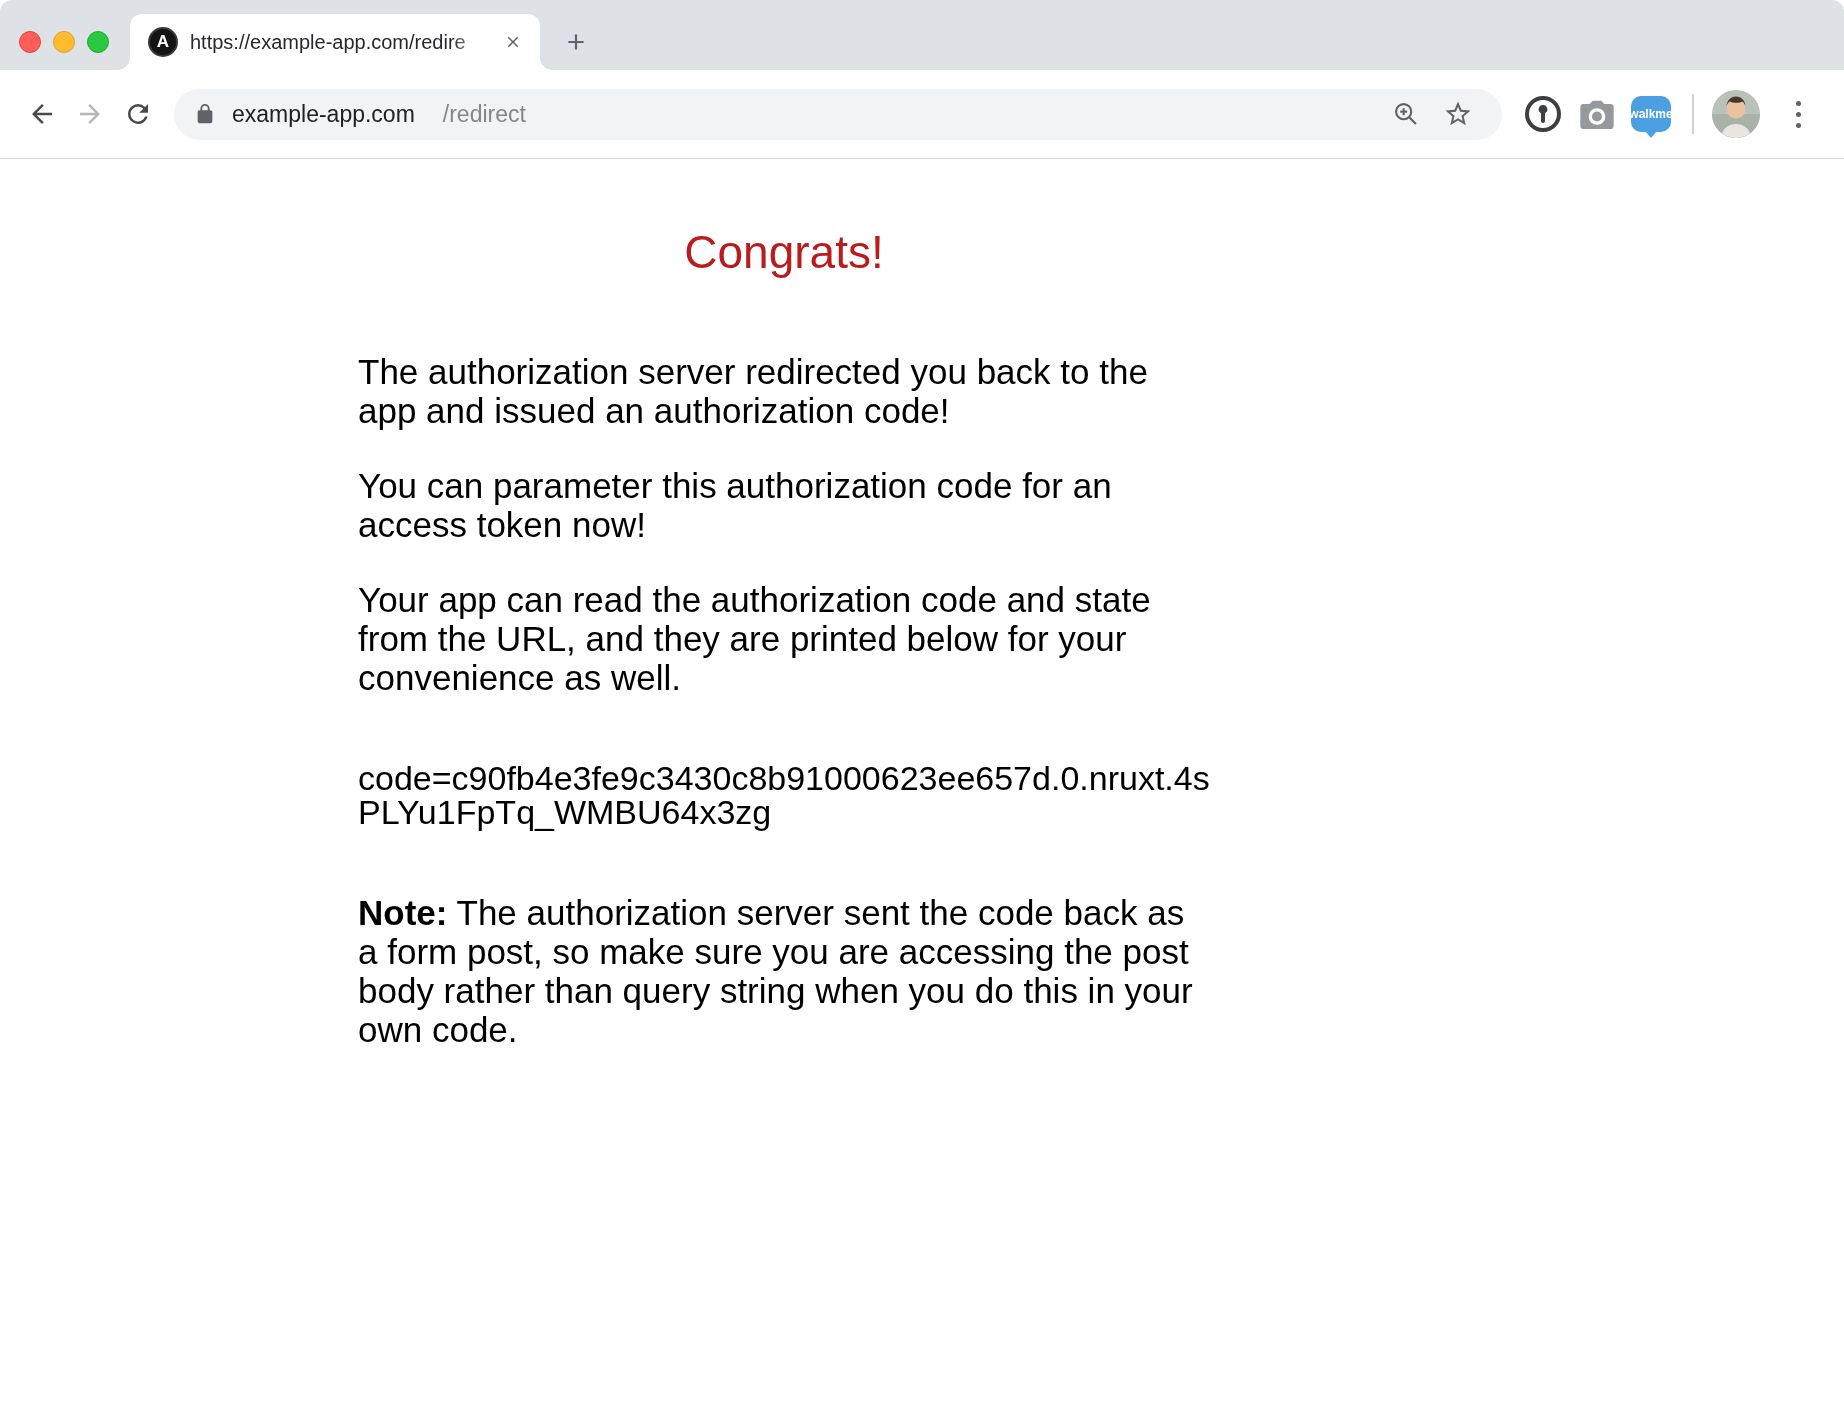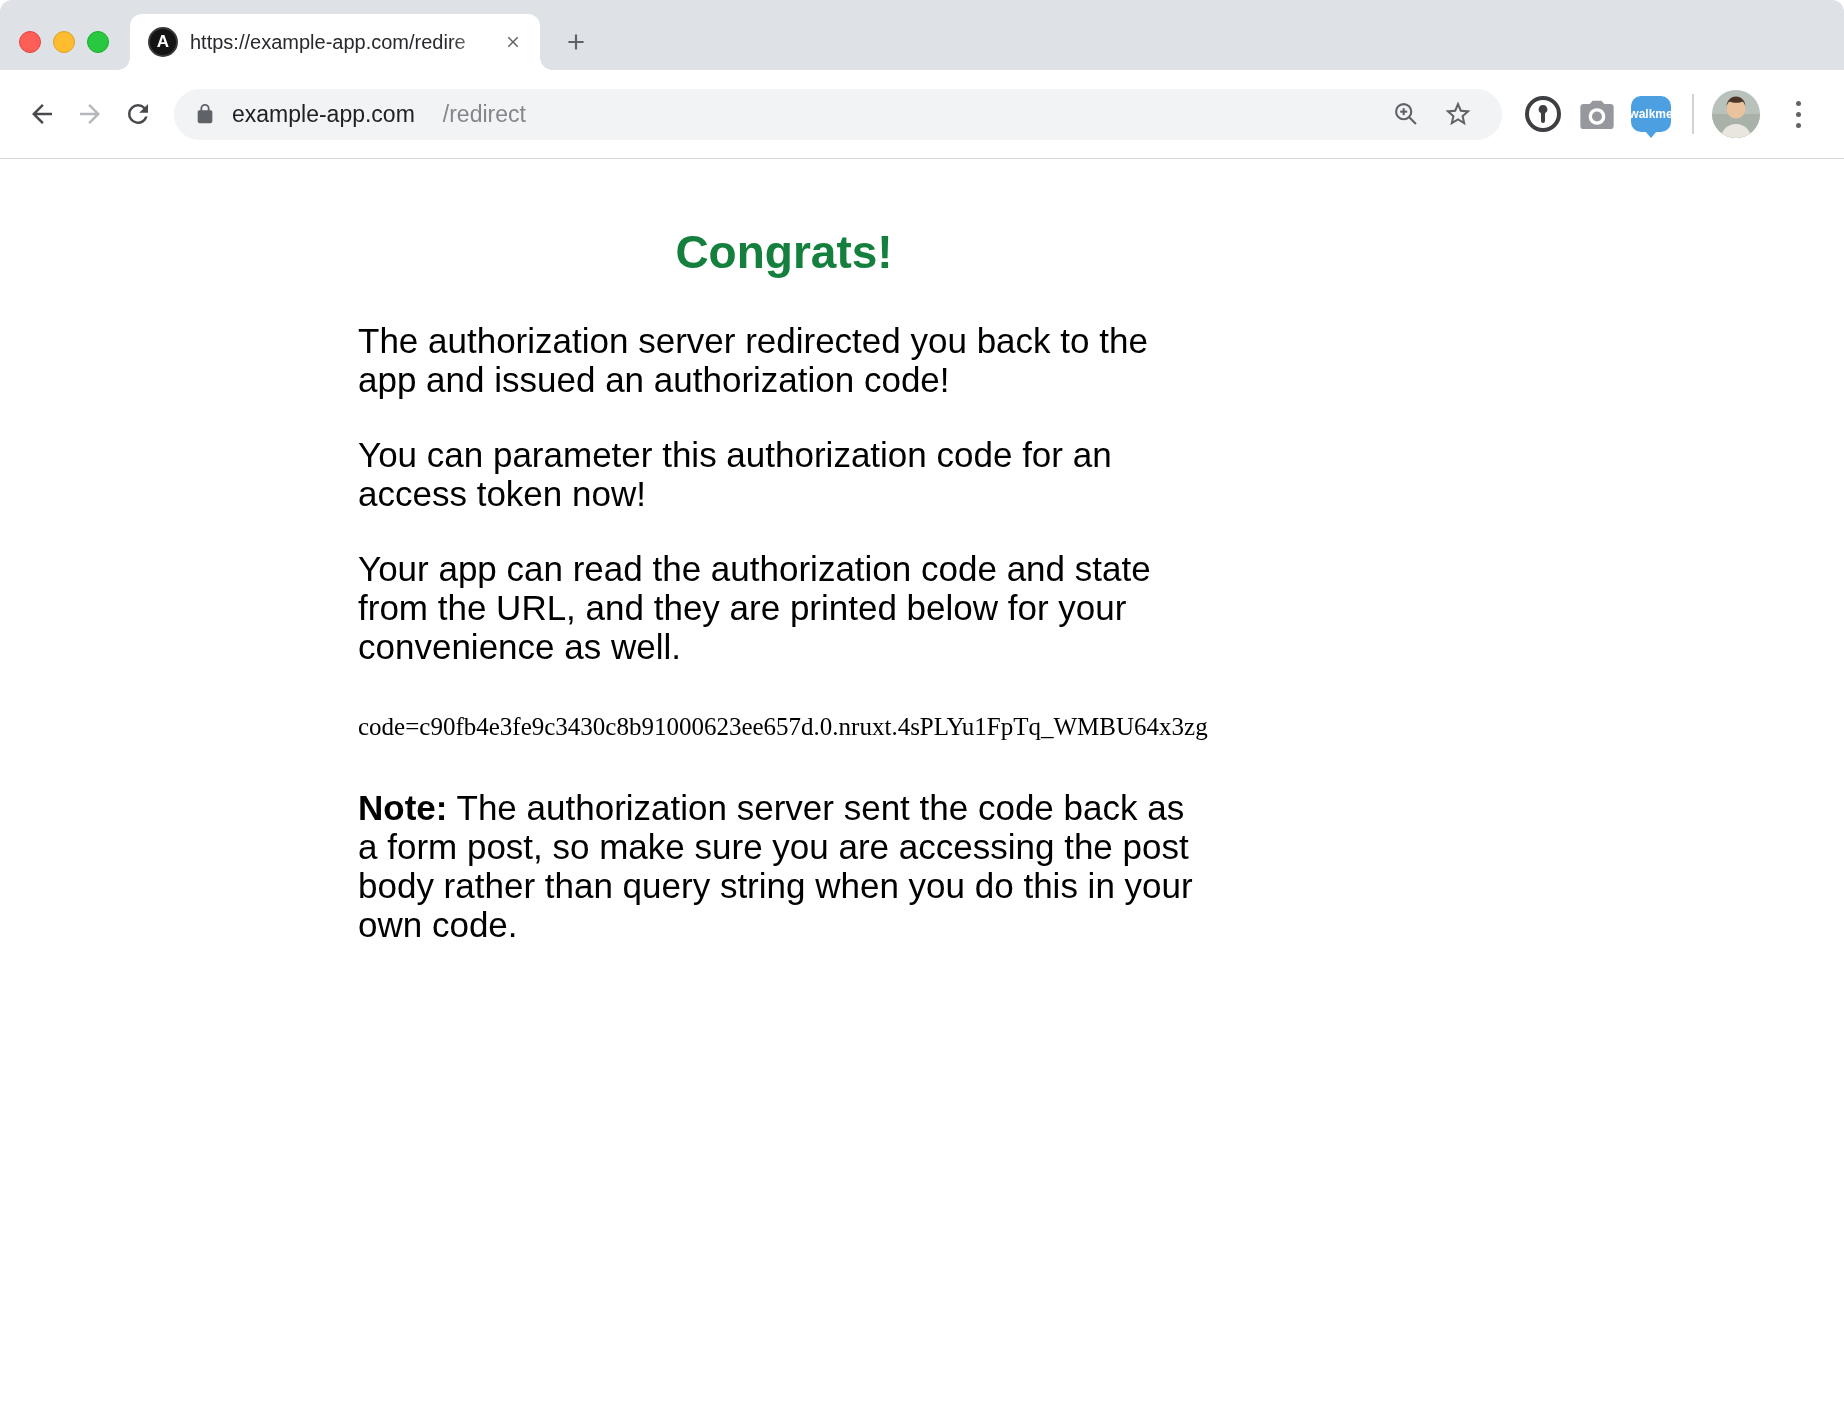--- a/index.html
+++ b/index.html
@@ -124,33 +124,33 @@
   }
   .menu-dot { width: 5px; height: 5px; border-radius: 50%; background: #5f6368; }
 
   
   .content {
     background: #fff;
     padding: 40px 0 0 358px;
   }
   .page-col { width: 852px; }
   h1.page-title {
-    font-size: 46px; font-weight: bold; color: #15803d;
+    font-size: 46px; font-weight: normal; color: #b91c1c;
     text-align: center;
-    margin: 26px 0 42px 0;
+    margin: 26px 0 73px 0;
   }
   .page-col p {
     font-size: 35px; line-height: 39px; color: #000;
     margin: 36px 0;
   }
   .page-col p.mono {
-    font-family: Liberation Serif, serif;
-    font-size: 25px; line-height: 34px;
+    font-family: Liberation Sans, sans-serif;
+    font-size: 34px; line-height: 34px;
     word-break: break-all;
-    margin: 44px 0;
+    margin: 64px 0;
   }
   .note-label { font-weight: bold; }
 </style>
 </head>
 <body>
 
 <div class="window">
 
   <div class="tabstrip">
     <div class="traffic-lights">

